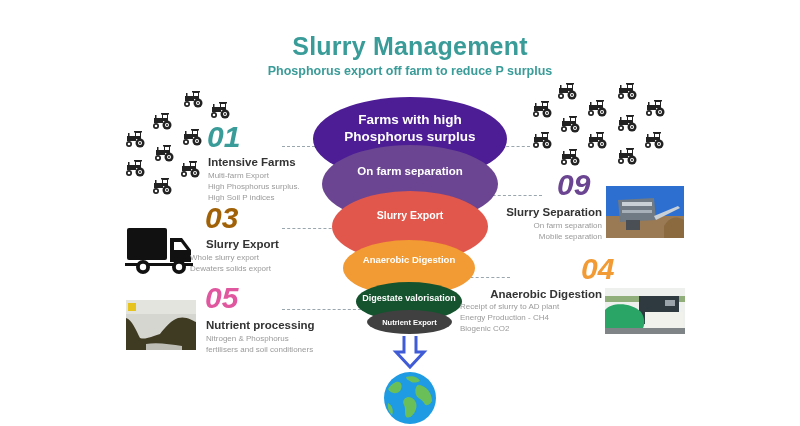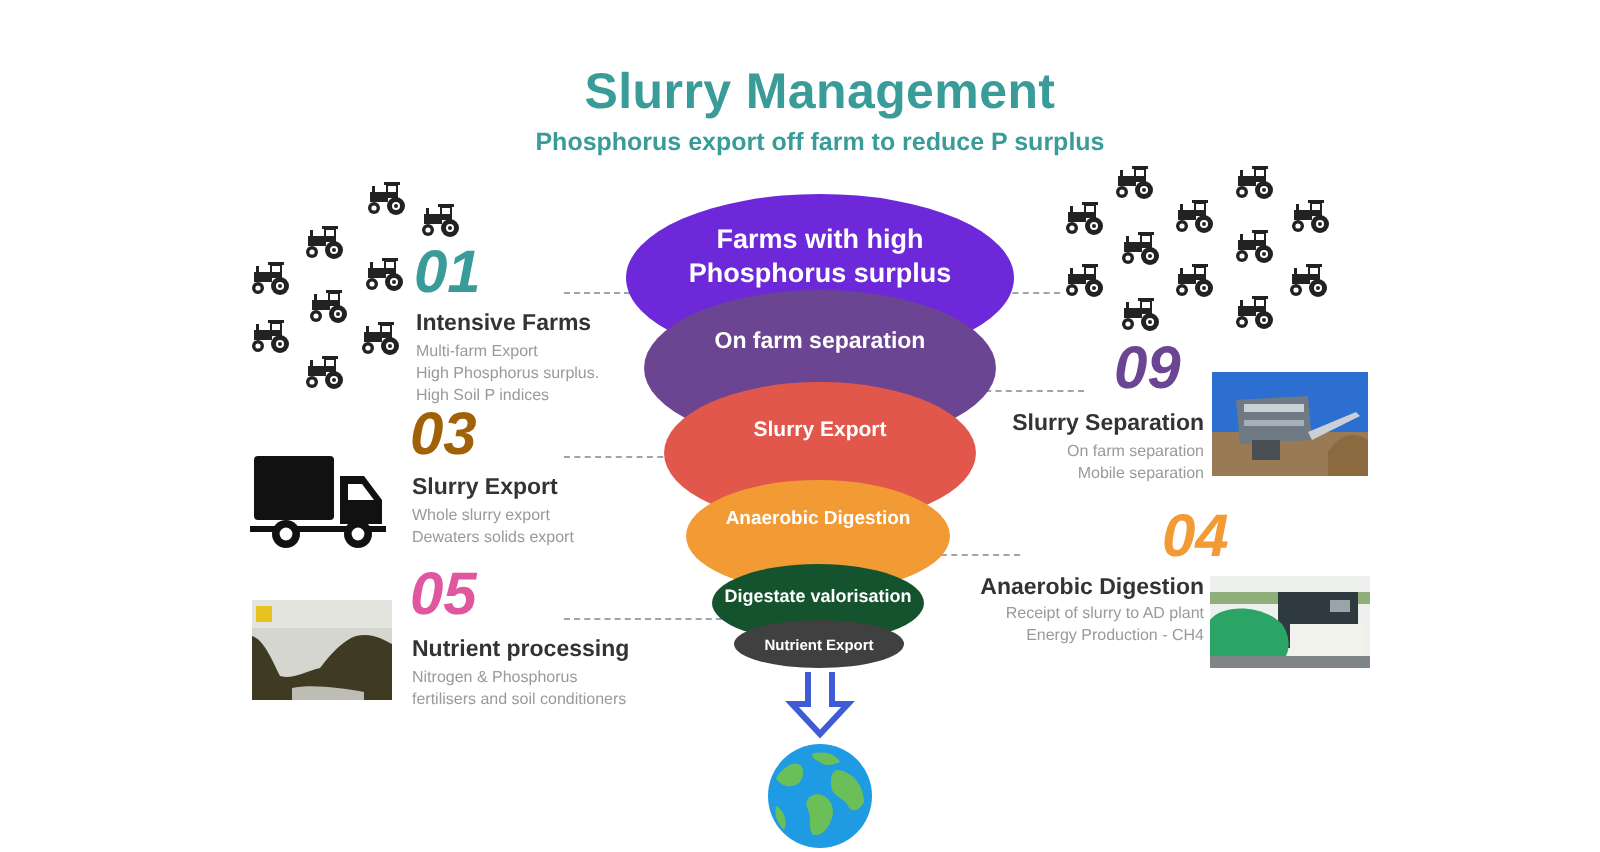--- a/index.html
+++ b/index.html
@@ -23,21 +23,21 @@
 <div class="abs title">Slurry Management</div>
 <div class="abs subtitle">Phosphorus export off farm to reduce P surplus</div>
 
 <div class="dash" style="left:282px; top:146px; width:58px;"></div>
 <div class="dash" style="left:472px; top:195px; width:70px;"></div>
 <div class="dash" style="left:475px; top:146px; width:55px;"></div>
 <div class="dash" style="left:282px; top:228px; width:60px;"></div>
 <div class="dash" style="left:460px; top:277px; width:50px;"></div>
 <div class="dash" style="left:282px; top:309px; width:84px;"></div>
 
-<div class="ell" style="left:313px; top:97px; width:194px; height:84px; background:#6d28d9; align-items:flex-start; padding-top:14px; box-sizing:border-box; font-size:13.5px; line-height:17px;">
+<div class="ell" style="left:313px; top:97px; width:194px; height:84px; background:#4c1d95; align-items:flex-start; padding-top:14px; box-sizing:border-box; font-size:13.5px; line-height:17px;">
   <div>
     <span>Farms with high</span>
     <span>Phosphorus  surplus</span>
   </div>
 </div>
 <div class="ell" style="left:322px; top:145px; width:176px; height:78px; background:#6b4591; align-items:flex-start; padding-top:20px; box-sizing:border-box; font-size:11.5px;">
   <span>On farm separation</span>
 </div>
 <div class="ell" style="left:332px; top:191px; width:156px; height:71px; background:#e2574c; align-items:flex-start; padding-top:18px; box-sizing:border-box; font-size:10.5px;">
   <span>Slurry Export</span>
@@ -125,21 +125,21 @@
   <path d="M49 16 L56 16 L62 24 L49 24 Z" fill="#fff"></path>
   <rect x="0" y="37" width="68" height="3" fill="#111"></rect>
   <circle cx="18" cy="41" r="7" fill="#111"></circle>
   <circle cx="18" cy="41" r="3.2" fill="#fff"></circle>
   <circle cx="54" cy="41" r="7" fill="#111"></circle>
   <circle cx="54" cy="41" r="3.2" fill="#fff"></circle>
 </svg>
 
 <div class="abs num" style="left:205px; top:203px; color:#a16207;">03</div>
 <div class="abs stage-title" style="left:206px; top:237px;">Slurry Export</div>
-<div class="abs" style="left:206px; top:252px;">
+<div class="abs" style="left:190px; top:252px;">
   <div class="stage-desc">Whole slurry export</div>
   <div class="stage-desc">Dewaters solids export</div>
 </div>
 
 <div class="photo" style="left:126px; top:300px; width:70px; height:50px; background:#d8d8d4;">
   <svg width="70" height="50" viewBox="0 0 70 50">
     <rect width="70" height="50" fill="#d6d6d0"></rect>
     <rect x="0" y="0" width="70" height="14" fill="#e4e4de"></rect>
     <rect x="2" y="3" width="8" height="8" fill="#e6c31e"></rect>
     <path d="M0 50 L0 18 C6 20 10 30 14 38 C20 40 26 36 34 34 C40 26 46 20 52 18 C60 16 66 20 70 22 L70 50 Z" fill="#3f3a22"></path>
@@ -207,23 +207,24 @@
     <rect x="16" y="16" width="30" height="4" fill="#c9d0d6"></rect>
     <rect x="16" y="24" width="30" height="3" fill="#a7b0b8"></rect>
     <rect x="20" y="34" width="14" height="10" fill="#4a4f55"></rect>
     <path d="M48 30 L72 20 L74 22 L50 34 Z" fill="#c9d0d6"></path>
     <path d="M58 40 C64 30 72 30 78 34 L78 52 L58 52 Z" fill="#8a6a3e"></path>
   </svg>
 </div>
 
 <div class="abs num" style="left:553px; top:254px; color:#f29a33;margin-left:28px;">04</div>
 <div class="abs stage-title" style="left:460px; top:287px; width:142px; text-align:right;">Anaerobic Digestion</div>
-<div class="abs" style="left:460px; top:301px; width:142px; text-align:right;">
+<div class="abs" style="left:460px; top:301px; width:142px; text-align:left;">
   <div class="stage-desc">Receipt of slurry to AD plant</div>
   <div class="stage-desc">Energy Production - CH4</div>
+  <div class="stage-desc">Biogenic CO2</div>
 </div>
 <div class="photo" style="left:605px; top:288px; width:80px; height:46px;">
   <svg width="80" height="46" viewBox="0 0 80 46">
     <rect width="80" height="46" fill="#eef0ee"></rect>
     <rect x="0" y="8" width="80" height="6" fill="#8fae7a"></rect>
     <rect x="34" y="8" width="40" height="28" fill="#2e3a40"></rect>
     <rect x="60" y="12" width="10" height="6" fill="#9aa4aa"></rect>
     <path d="M0 40 L0 22 C6 14 26 14 36 24 C40 30 40 36 38 40 Z" fill="#2aa566"></path>
     <rect x="40" y="24" width="38" height="16" fill="#f2f2ec"></rect>
     <rect x="0" y="40" width="80" height="6" fill="#7f8487"></rect>

